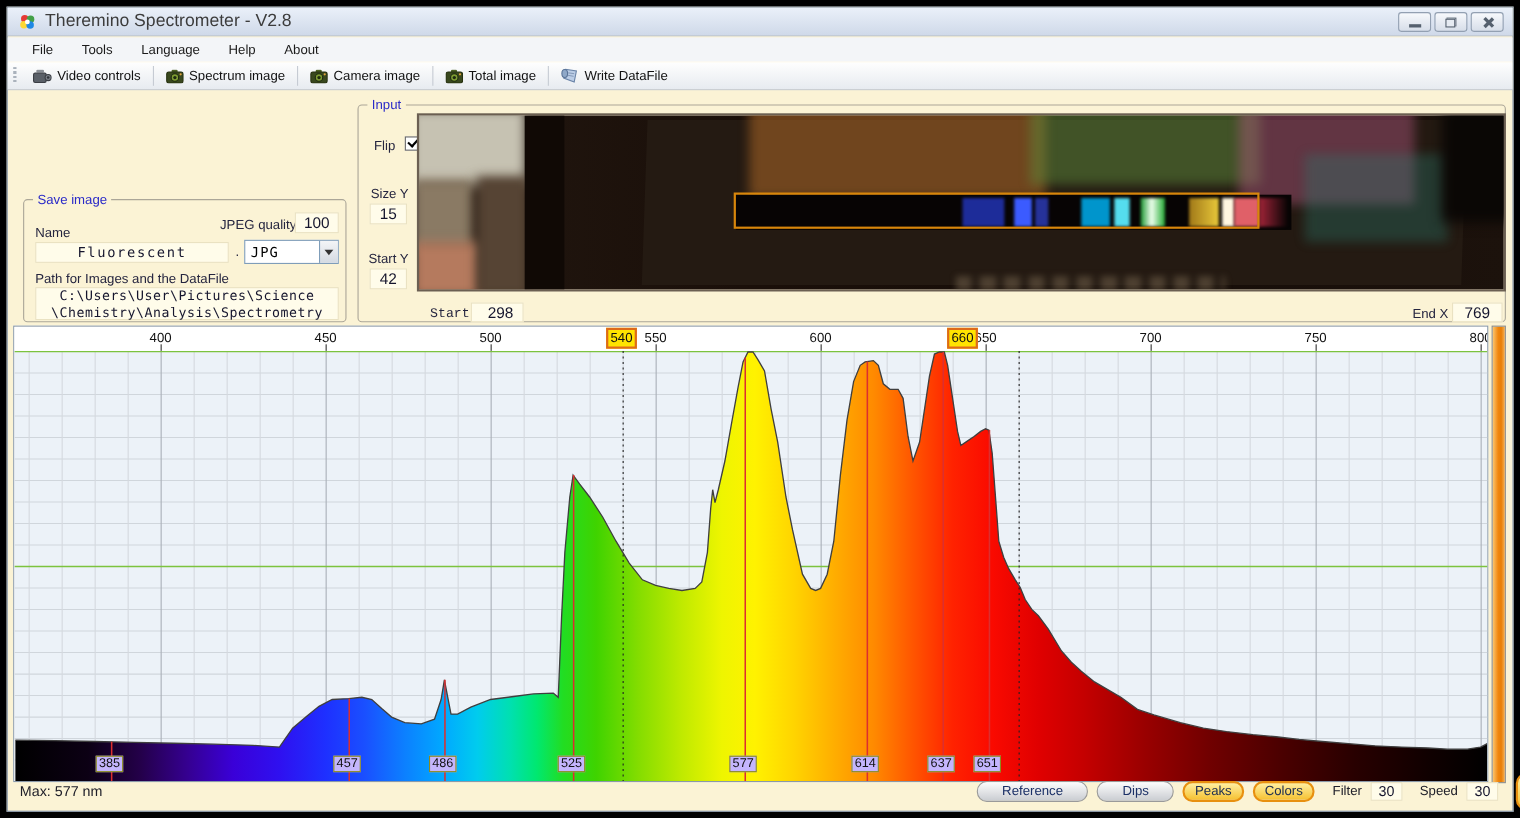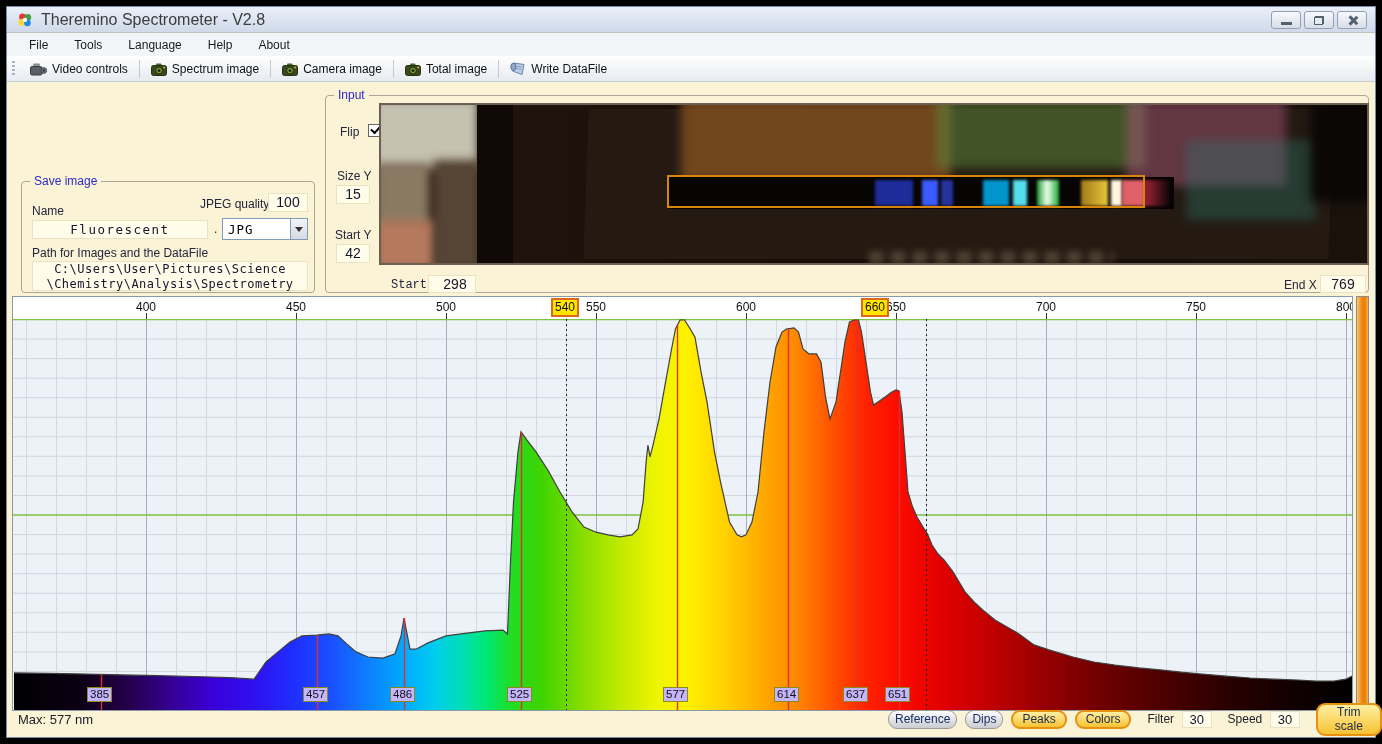--- a/index.html
+++ b/index.html
@@ -99,21 +99,21 @@
                   border:2px solid #DD6A1A; padding:0 2px; line-height:15px; }
   .peak-label { position:absolute; font-size:11.5px; color:#111; background:#c4b5fd;
                 border:1px solid #8B8B1D; padding:0 2px; line-height:13px; }
   #plot-svg-holder { position:absolute; left:0; top:22px; width:1340px; height:392px; }
   .vslider { position:absolute; left:1356px; top:296px; width:13px; height:416px; border:1px solid #8C8C8C;
              background:linear-gradient(90deg,#FBC670,#F1860E 45%,#E87E06 70%,#F8AE4E); }
 
   
   .statusbar { position:absolute; left:0; top:706px; width:100%; height:26px; display:flex; align-items:center; }
   .max-label { position:absolute; left:18px; font-size:13px; color:#20202A; }
-  .sbtn { border-radius:9px; font-size:12px; color:#1A2F66; padding:1px 6px 2px; margin-left:8px;
+  .sbtn { border-radius:9px; font-size:12px; color:#1A2F66; padding:1px 22px 2px; margin-left:8px;
           border:1px solid #9A9A9A; background:linear-gradient(#FDFDFD,#C9CCD1); }
   .sbtn.gold { border:2px solid #E89010; background:linear-gradient(#FFEFA2,#F6C232); color:#203050; padding:0 9px 1px; }
   .slabel { font-size:12px; color:#20202A; margin-left:16px; }
   .sval { background:#FFFCEA; border:1px solid #EAE2C2; font-size:13px; color:#16162E;
           width:36px; text-align:center; margin-left:8px; }
 
   .icon-svg { display:block; }
 </style>
 </head>
 <body>

